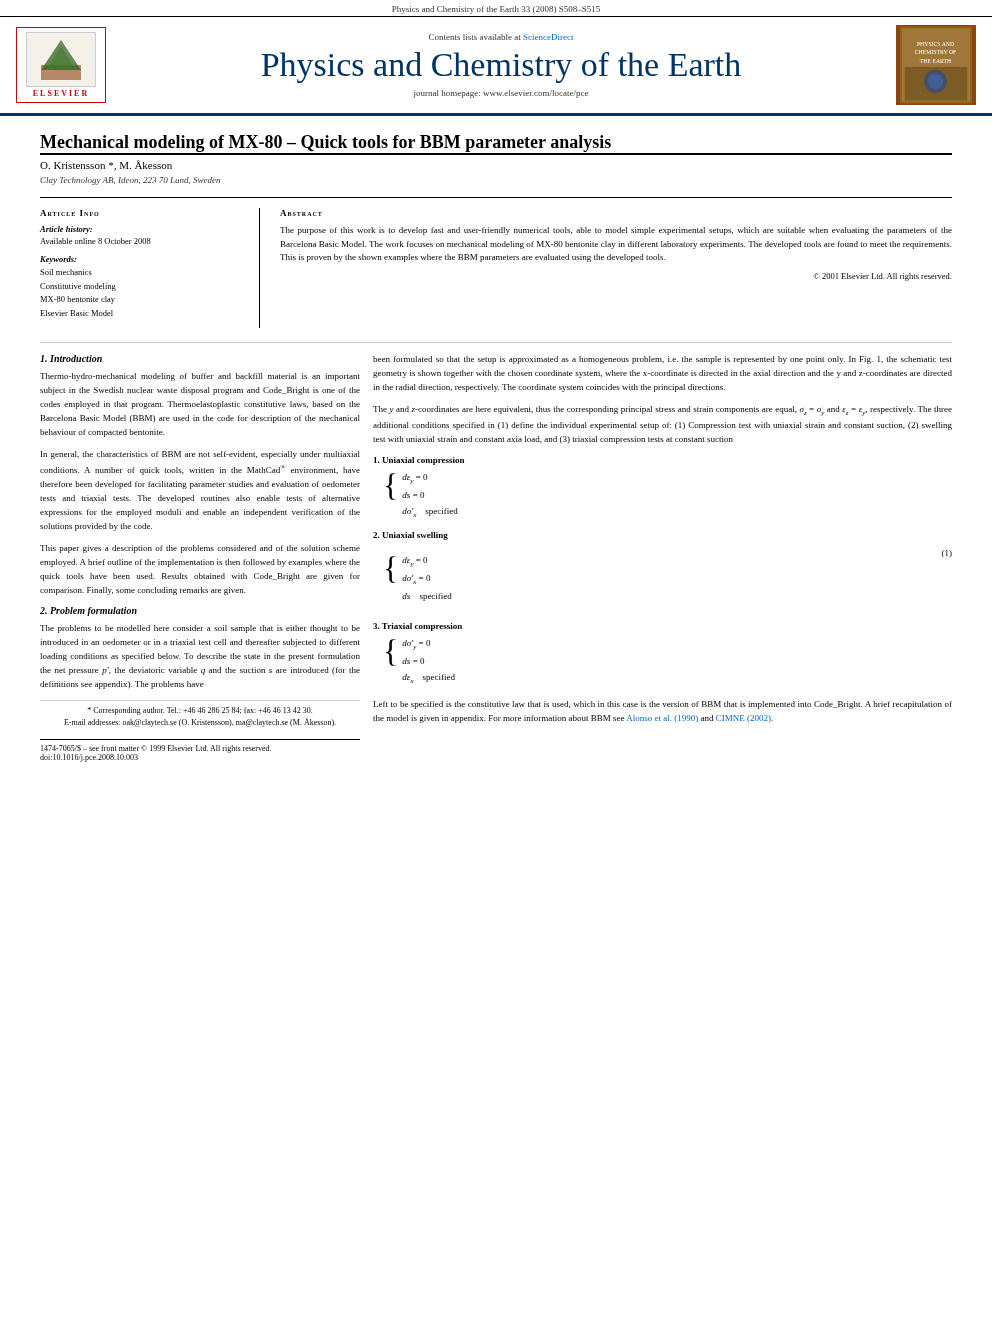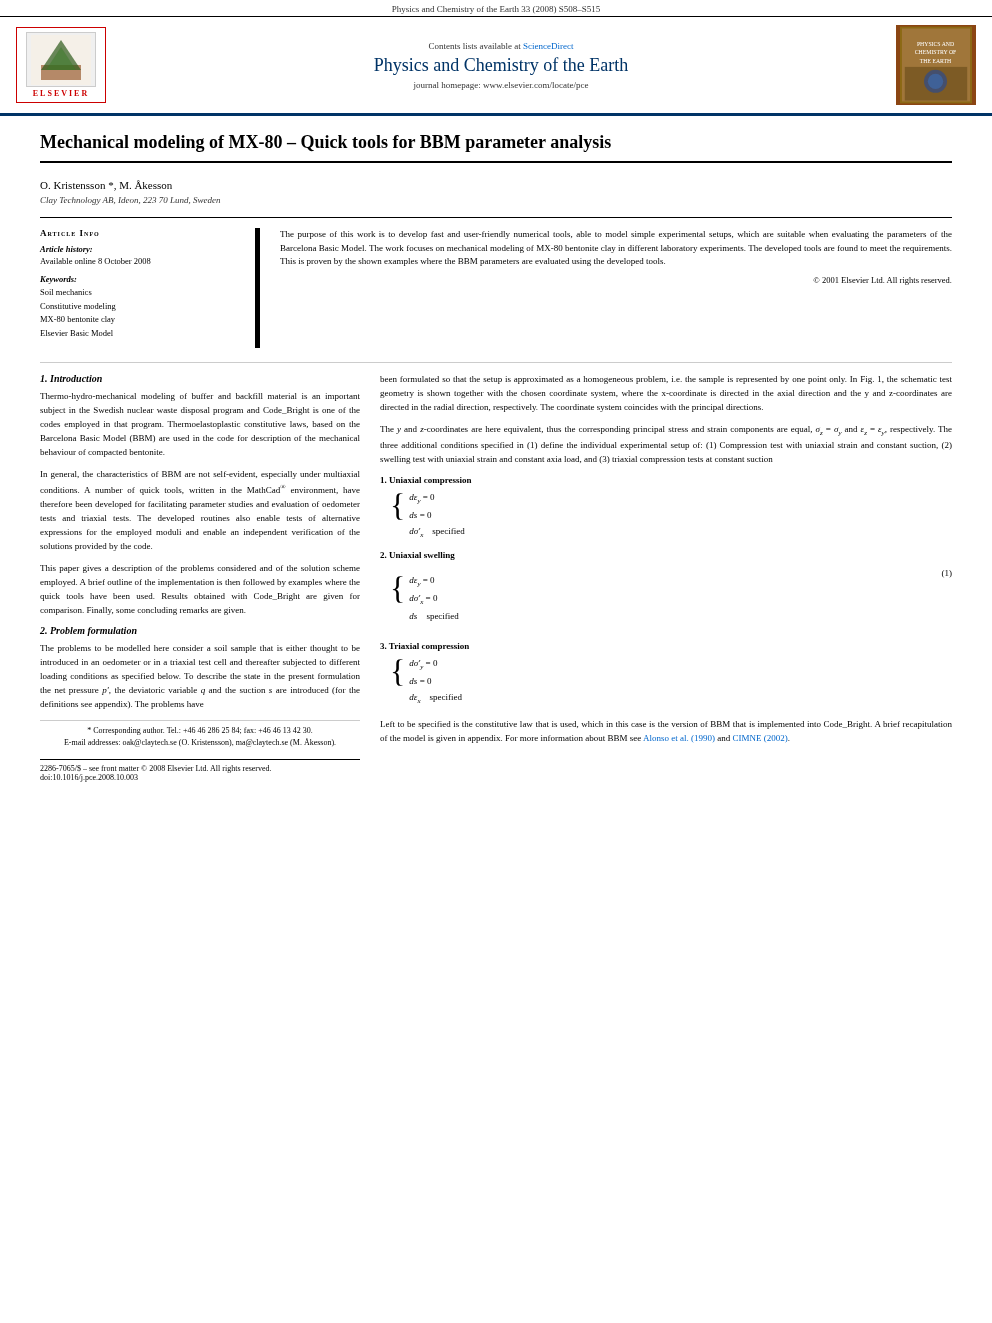--- a/index.html
+++ b/index.html
@@ -57,21 +57,21 @@
     }
     .journal-banner .sciencedirect-link {
       font-size: 9px;
       color: #333;
     }
     .journal-banner .sciencedirect-link a {
       color: #0066cc;
       text-decoration: none;
     }
     .journal-banner .journal-title {
-      font-size: 18px;
+      font-size: 34px;
       font-weight: normal;
       color: #003366;
       font-family: "Times New Roman", serif;
       margin: 4px 0;
     }
     .journal-banner .journal-homepage {
       font-size: 9px;
       color: #333;
     }
     .journal-banner .journal-image {
@@ -88,24 +88,23 @@
     }
 
     
     .article-content {
       padding: 16px 40px;
     }
 
     .article-title {
       font-size: 18px;
       font-weight: bold;
-      margin-bottom: 16px;
+      margin-bottom: 4px;
       font-family: "Times New Roman", serif;
       border-bottom: 2px solid #000;
-      padding-bottom: 8px;
     }
 
     .authors {
       font-size: 11px;
       margin-bottom: 4px;
     }
 
     .affiliation {
       font-size: 9px;
       font-style: italic;
@@ -118,21 +117,21 @@
       display: flex;
       border-top: 1px solid #000;
       padding-top: 10px;
       margin-bottom: 14px;
       gap: 20px;
     }
 
     .article-info {
       width: 220px;
       flex-shrink: 0;
-      border-right: 5px solid #000000;
+      border-right: 1px solid #000000;
       padding-right: 6px;
     }
     .article-info h3 {
       font-size: 9px;
       font-variant: small-caps;
       letter-spacing: 1px;
       margin-bottom: 6px;
       font-weight: bold;
     }
     .article-info .info-section {
@@ -171,21 +170,21 @@
     }
     .copyright {
       font-size: 8.5px;
       text-align: right;
       margin-top: 6px;
     }
 
     
     .two-col {
       display: flex;
-      gap: 20px;
+      gap: 13px;
       border-top: 1px solid #ccc;
       padding-top: 10px;
     }
     .col-left {
       width: 320px;
       flex-shrink: 0;
     }
     .col-right {
       flex: 1;
     }
@@ -342,20 +341,23 @@
         <div class="keywords-list">
           <div>Soil mechanics</div>
           <div>Constitutive modeling</div>
           <div>MX-80 bentonite clay</div>
           <div>Elsevier Basic Model</div>
         </div>
       </div>
     </div>
 
     <div class="abstract-section">
+      <h3>
+        <span style="font-variant:small-caps;letter-spacing:1px;">Abstract</span>
+      </h3>
       <div class="abstract-text">The purpose of this work is to develop fast and user-friendly numerical tools, able to model simple experimental setups, which are suitable when evaluating the parameters of the Barcelona Basic Model. The work focuses on mechanical modeling of MX-80 bentonite clay in different laboratory experiments. The developed tools are found to meet the requirements. This is proven by the shown examples where the BBM parameters are evaluated using the developed tools.</div>
       <div class="copyright">© 2001 Elsevier Ltd. All rights reserved.</div>
     </div>
 
   </div>
 
   <div class="two-col">
 
     <div class="col-left">
 
@@ -374,21 +376,21 @@
       </div>
 
       <div class="footnote-area">
         <div class="footnote-text">* Corresponding author. Tel.: +46 46 286 25 84; fax: +46 46 13 42 30.</div>
         <div class="footnote-text">
           <span>E-mail addresses: oak@claytech.se (O. Kristensson), ma@claytech.se (M. Åkesson).</span>
         </div>
       </div>
 
       <div class="footer-info">
-        <div>2286-7065/$ – see front matter © 2008 Elsevier Ltd. All rights reserved.</div>
+        <div>1474-7065/$ – see front matter © 1999 Elsevier Ltd. All rights reserved.</div>
         <div>doi:10.1016/j.pce.2008.10.003</div>
       </div>
 
     </div>
 
     <div class="col-right">
 
       <div class="body-text">been formulated so that the setup is approximated as a homogeneous problem, i.e. the sample is represented by one point only. In Fig. 1, the schematic test geometry is shown together with the chosen coordinate system, where the x-coordinate is directed in the axial direction and the y and z-coordinates are directed in the radial direction, respectively. The coordinate system coincides with the principal directions.</div>
 
       <div class="body-text">

